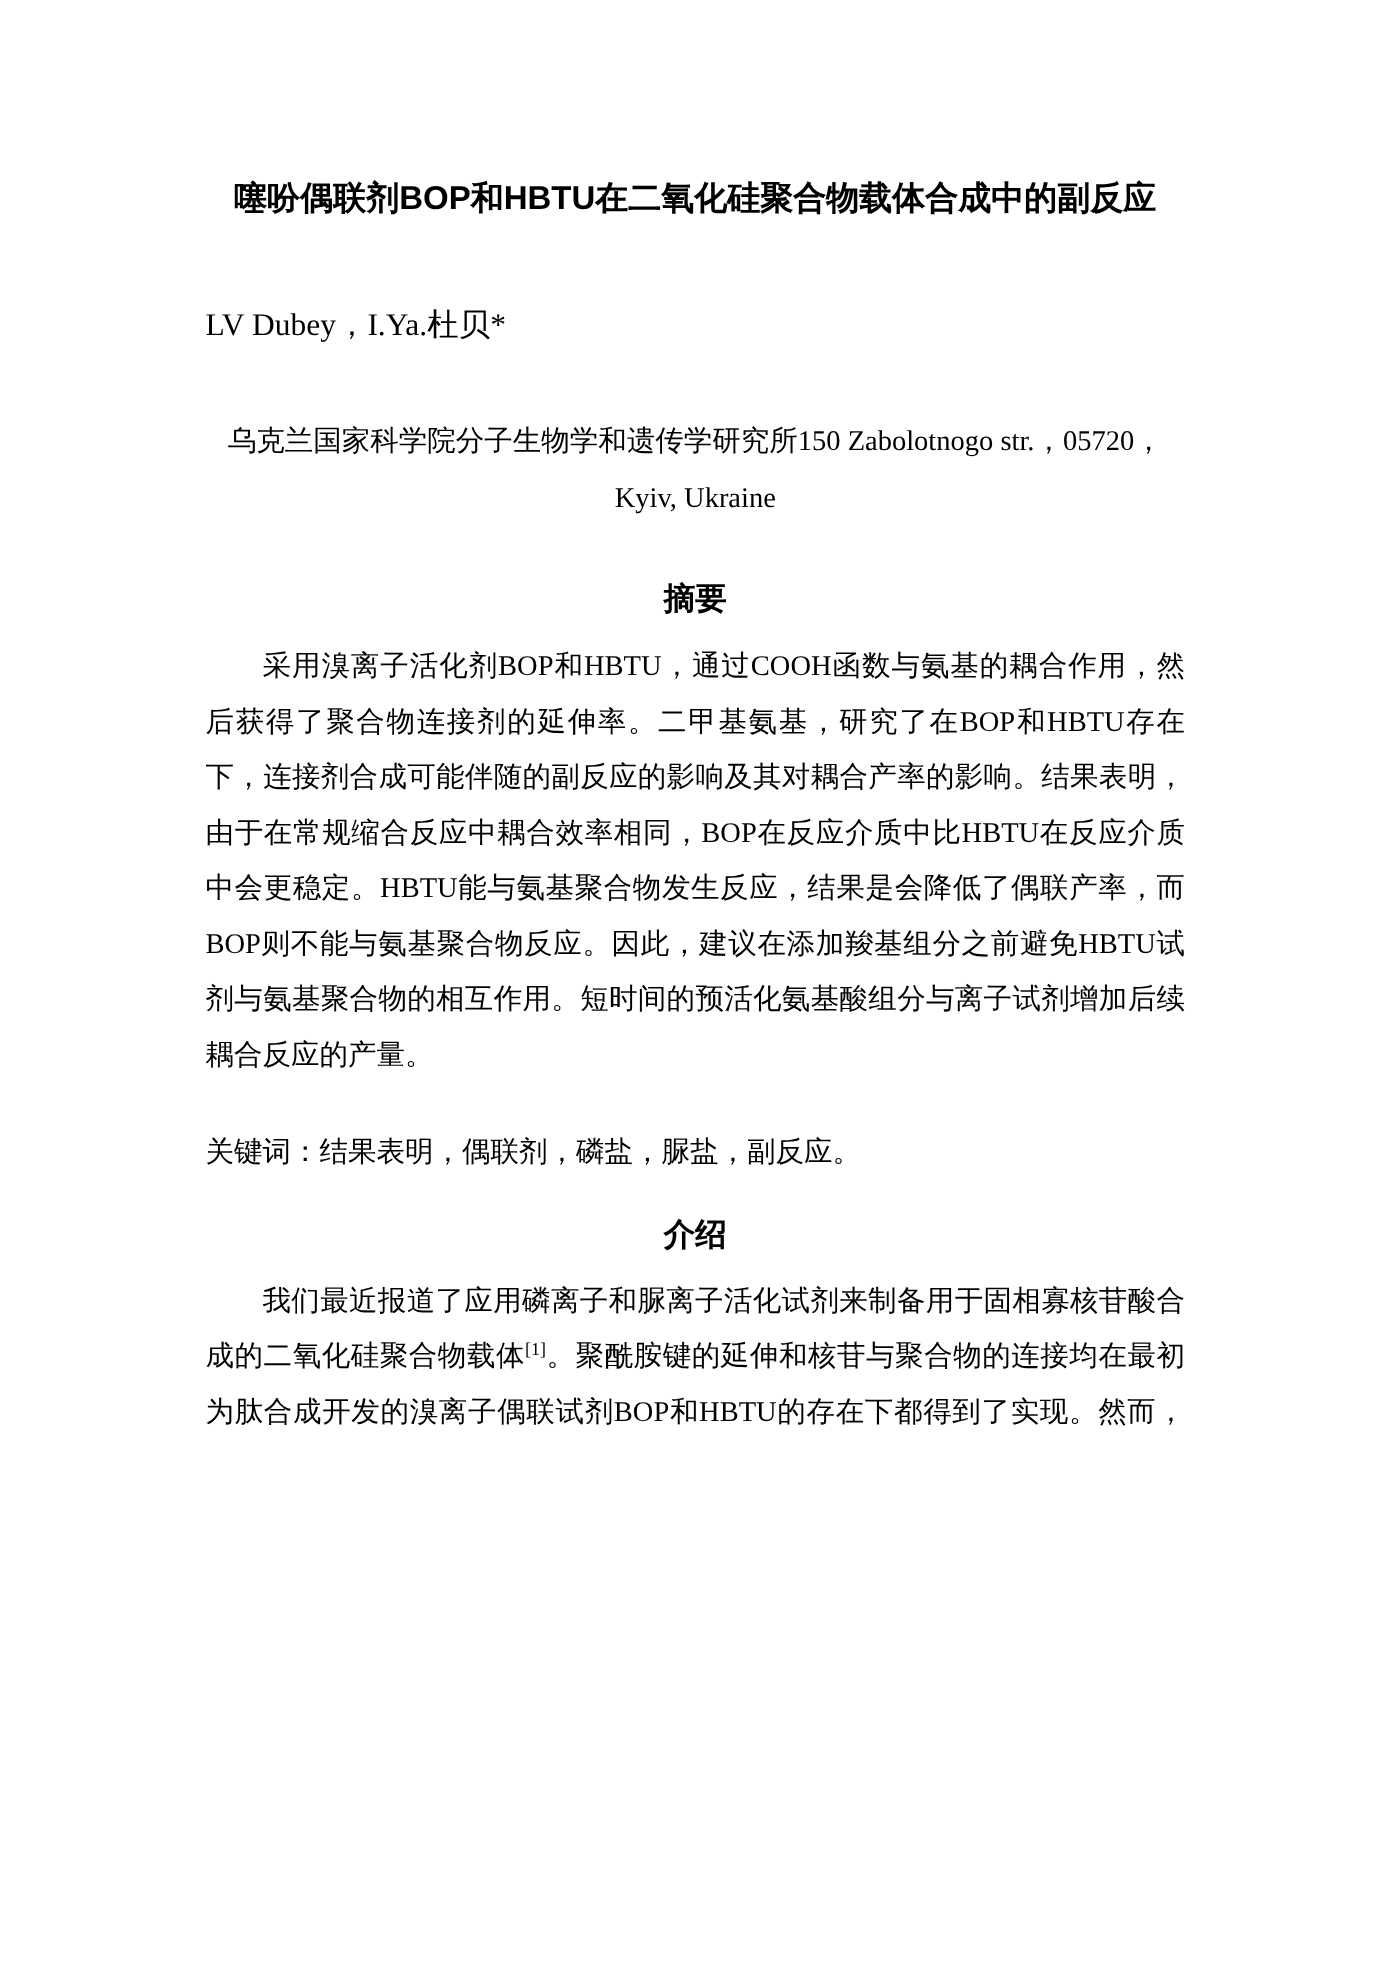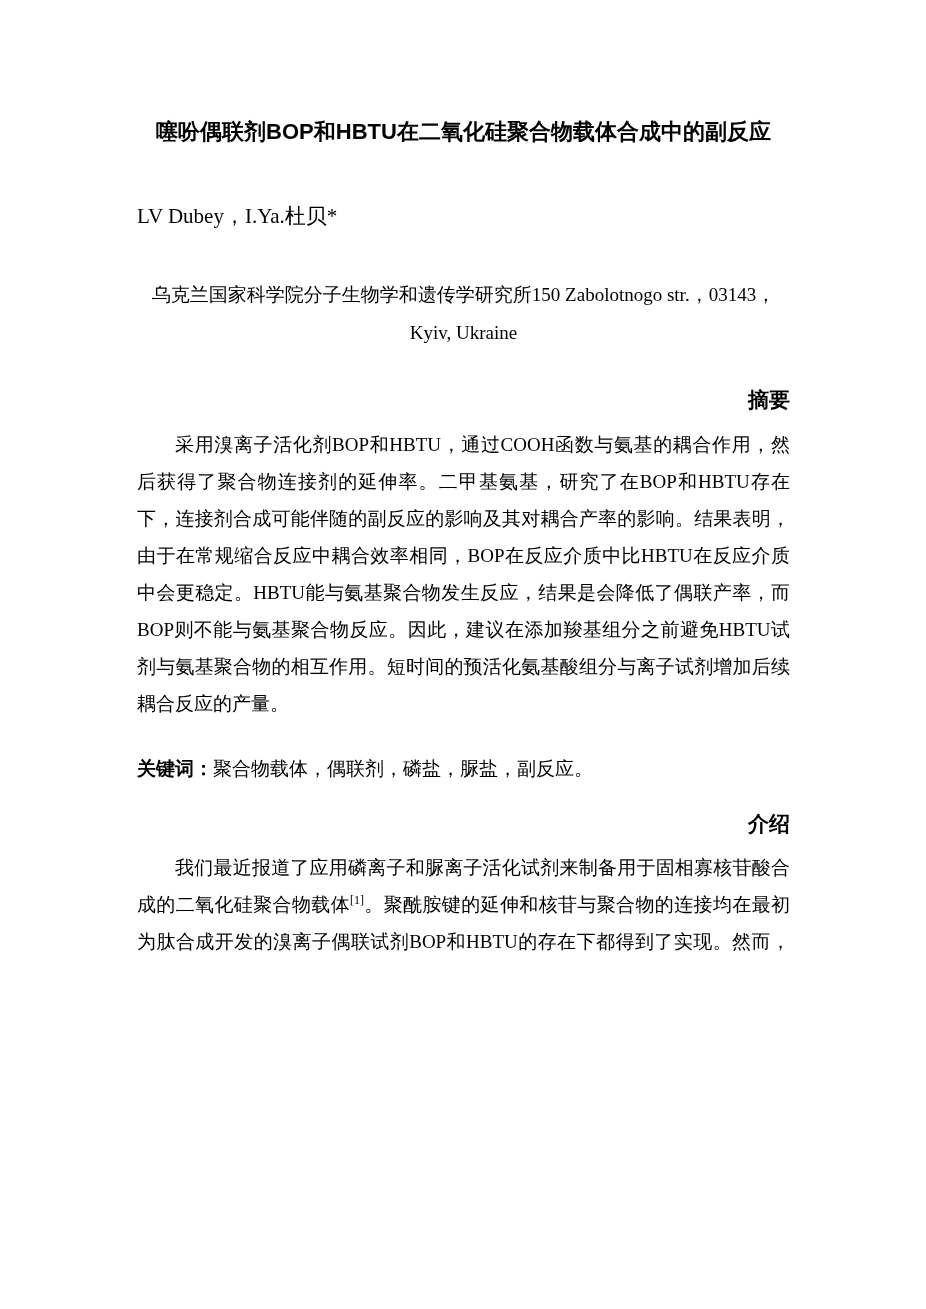--- a/index.html
+++ b/index.html
@@ -38,39 +38,39 @@
     font-size: 19px;
     line-height: 38px;
     text-align: center;
   }
   .section-heading {
     margin: 34px 0 0 0;
     font-family: "Liberation Sans", "DejaVu Sans", sans-serif;
     font-weight: bold;
     font-size: 21px;
     line-height: 28px;
-    text-align: right;
+    text-align: center;
   }
   .body-para {
     margin: 12px 0 0 0;
     font-size: 19px;
     line-height: 37px;
     text-align: justify;
     text-indent: 2em;
   }
   .keywords-line {
     margin: 28px 0 0 0;
     font-size: 19px;
     line-height: 37px;
     text-align: left;
     text-indent: 0;
   }
   .keywords-label {
     font-family: "Liberation Sans", "DejaVu Sans", sans-serif;
-    font-weight: bold;
+    font-weight: normal;
   }
   .intro-heading {
     margin-top: 23px;
   }
   .intro-para {
     margin-top: 11px;
   }
   .methods-heading {
     margin-top: 0;
     line-height: 34px;
@@ -87,27 +87,27 @@
 </head>
 <body>
 
 <div class="page">
   <div class="content">
 
     <h1 class="title">噻吩偶联剂BOP和HBTU在二氧化硅聚合物载体合成中的副反应</h1>
 
     <p class="authors">LV Dubey，I.Ya.杜贝*</p>
 
-    <p class="affiliation">乌克兰国家科学院分子生物学和遗传学研究所150 Zabolotnogo str.，03143，Kyiv, Ukraine</p>
+    <p class="affiliation">乌克兰国家科学院分子生物学和遗传学研究所150 Zabolotnogo str.，05720，Kyiv, Ukraine</p>
 
     <h2 class="section-heading">摘要</h2>
 
     <p class="body-para">采用溴离子活化剂BOP和HBTU，通过COOH函数与氨基的耦合作用，然后获得了聚合物连接剂的延伸率。二甲基氨基，研究了在BOP和HBTU存在下，连接剂合成可能伴随的副反应的影响及其对耦合产率的影响。结果表明，由于在常规缩合反应中耦合效率相同，BOP在反应介质中比HBTU在反应介质中会更稳定。HBTU能与氨基聚合物发生反应，结果是会降低了偶联产率，而BOP则不能与氨基聚合物反应。因此，建议在添加羧基组分之前避免HBTU试剂与氨基聚合物的相互作用。短时间的预活化氨基酸组分与离子试剂增加后续耦合反应的产量。</p>
 
-    <p class="keywords-line"><span class="keywords-label">关键词：</span><span>聚合物载体，偶联剂，磷盐，脲盐，副反应。</span></p>
+    <p class="keywords-line"><span class="keywords-label">关键词：</span><span>结果表明，偶联剂，磷盐，脲盐，副反应。</span></p>
 
     <h2 class="section-heading intro-heading">介绍</h2>
 
     <p class="body-para intro-para"><span>我们最近报道了应用磷离子和脲离子活化试剂来制备用于固相寡核苷酸合成的二氧化硅聚合物载体</span><sup class="ref-marker">[1]</sup><span>。聚酰胺键的延伸和核苷与聚合物的连接均在最初为肽合成开发的溴离子偶联试剂BOP和HBTU的存在下都得到了实现。然而，短时间的预活化氨基酸组分与离子试剂增加后续耦合反应的产量。在这里，我们报告了在二氧化硅功能化中，离子盐侧反应的研究。</span></p>
 
     <h2 class="section-heading methods-heading">材料和方法</h2>
 
 
   </div>
 </div>

